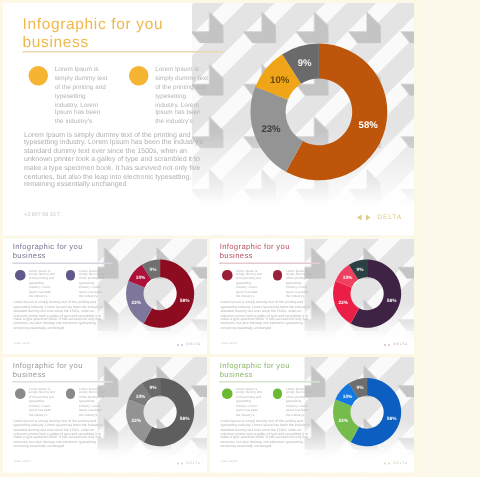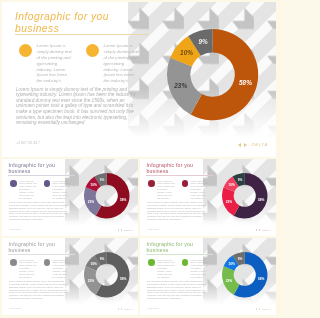--- a/index.html
+++ b/index.html
@@ -15,21 +15,21 @@
 .para{position:absolute;}
 .phone{position:absolute;}
 .brandwrap{position:absolute;display:flex;align-items:center;}
 .brand{letter-spacing:.6px;}
 .navico{display:inline-block;}
 </style>
 </head>
 <body>
 
 <div id="stage">
-    <div class="panel" style="left: 2px; top: 2px; width: 274px; height: 155px; font-style: italic;">
+    <div class="panel" style="left: 2px; top: 2px; width: 274px; height: 155px;">
       <svg width="274" height="155" class="bgsvg">
         <defs>
           <pattern id="st0" width="24" height="24" patternUnits="userSpaceOnUse" patternTransform="rotate(-45) translate(0,8)">
             <rect x="-1" y="-1" width="26" height="26" fill="#e4e4e4"></rect>
             <rect x="-1" y="0" width="26" height="10" fill="#fafafa"></rect>
           </pattern>
           <pattern id="ar0" width="35" height="35" patternUnits="userSpaceOnUse" patternTransform="translate(14.9,5.6)">
             <g fill="#c4c4c4">
               <path d="M 17.5 0 L 26.9 9.4 L 26.9 21.2 L 17.5 21.2 Z"></path>
               <path d="M 5.1 13.3 L 26.9 13.3 L 26.9 21.2 L 11.3 21.2 Z"></path>

